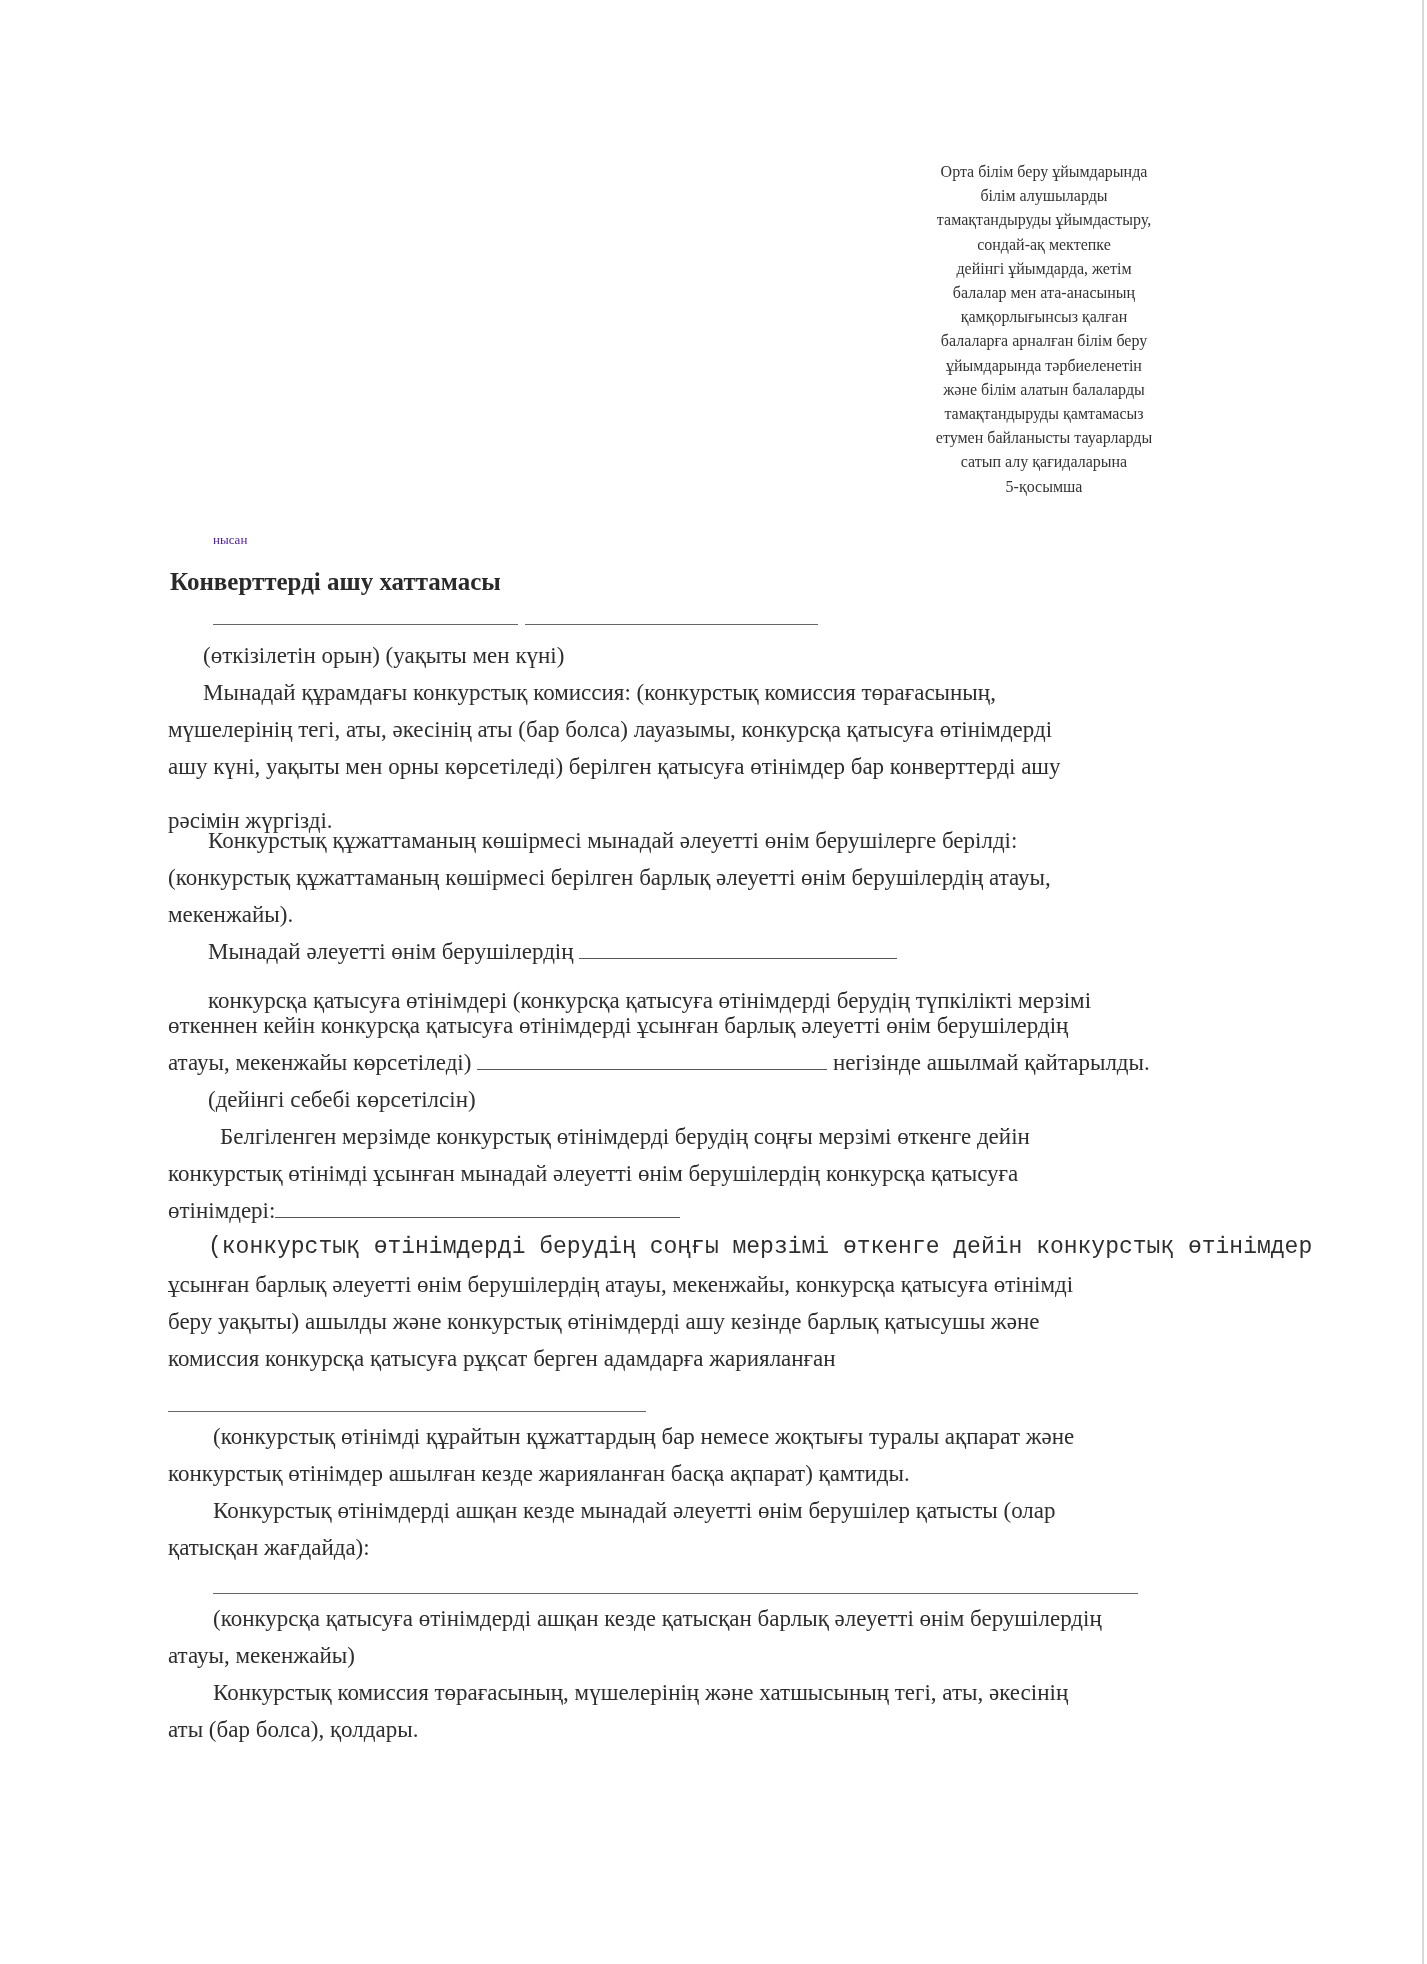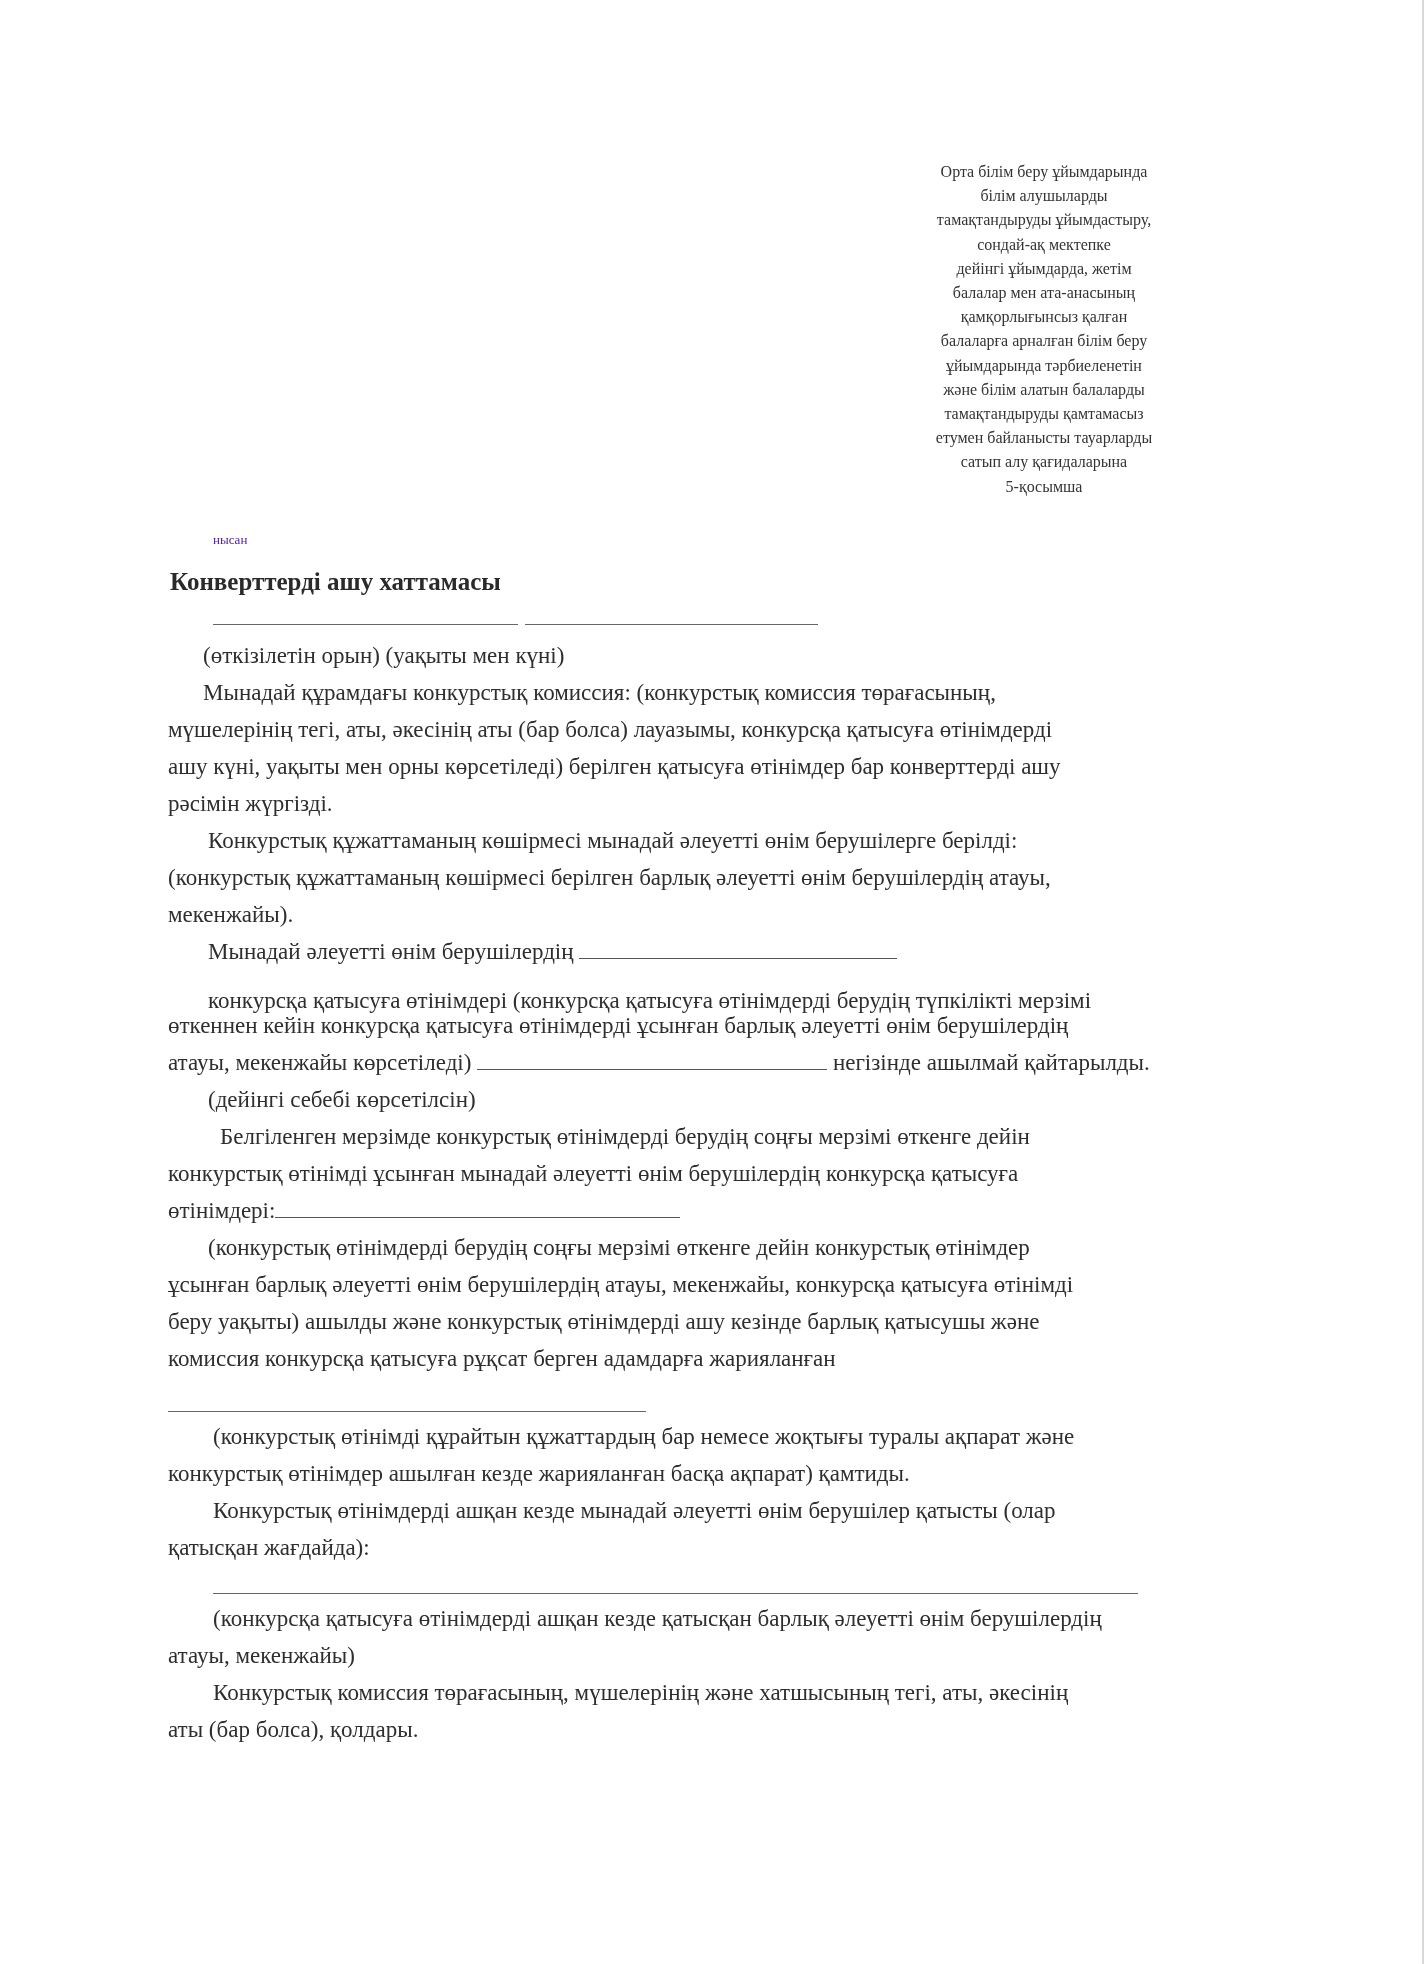--- a/index.html
+++ b/index.html
@@ -59,21 +59,21 @@
 
 <div class="body" style="top:0;">
 
   <div class="hr-blank" style="left:45px; top:624px; width:305px;"></div>
   <div class="hr-blank" style="left:357px; top:624px; width:293px;"></div>
   <div class="line" style="left:35px; top:637px;">(өткізілетін орын) (уақыты мен күні)</div>
 
   <div class="line" style="left:35px; top:674px;">Мынадай құрамдағы конкурстық комиссия: (конкурстық комиссия төрағасының,</div>
   <div class="line" style="left:0px; top:711px;">мүшелерінің тегі, аты, әкесінің аты (бар болса) лауазымы, конкурсқа қатысуға өтінімдерді</div>
   <div class="line" style="left:0px; top:748px;">ашу күні, уақыты мен орны көрсетіледі) берілген қатысуға өтінімдер бар конверттерді ашу</div>
-  <div class="line" style="left:0px; top:785px;">рәсімін жүргізді.</div>
+  <div class="line" style="left:0px; top:802px;">рәсімін жүргізді.</div>
 
   <div class="line" style="left:40px; top:822px;">Конкурстық құжаттаманың көшірмесі мынадай әлеуетті өнім берушілерге берілді:</div>
   <div class="line" style="left:0px; top:859px;">(конкурстық құжаттаманың көшірмесі берілген барлық әлеуетті өнім берушілердің атауы,</div>
   <div class="line" style="left:0px; top:896px;">мекенжайы).</div>
 
   <div class="line" style="left:40px; top:933px;">
     <span>Мынадай әлеуетті өнім берушілердің</span>
     <span class="blank" style="width:318px;"></span>
   </div>
   <div class="line" style="left:40px; top:982px;">конкурсқа қатысуға өтінімдері (конкурсқа қатысуға өтінімдерді берудің түпкілікті мерзімі</div>
@@ -84,21 +84,21 @@
     <span>негізінде ашылмай қайтарылды.</span>
   </div>
   <div class="line" style="left:40px; top:1081px;">(дейінгі себебі көрсетілсін)</div>
 
   <div class="line" style="left:52px; top:1118px;">Белгіленген мерзімде конкурстық өтінімдерді берудің соңғы мерзімі өткенге дейін</div>
   <div class="line" style="left:0px; top:1155px;">конкурстық өтінімді ұсынған мынадай әлеуетті өнім берушілердің конкурсқа қатысуға</div>
   <div class="line" style="left:0px; top:1192px;">
     <span>өтінімдері:</span><span class="blank" style="width:405px;"></span>
   </div>
 
-  <div class="line" style="left:40px; top:1229px;">(конкурстық өтінімдерді берудің соңғы мерзімі өткенге дейін конкурстық өтінімдер</div>
+  <div class="line" style="left:40px; top:1229px;font-family:Liberation Mono, monospace;">(конкурстық өтінімдерді берудің соңғы мерзімі өткенге дейін конкурстық өтінімдер</div>
   <div class="line" style="left:0px; top:1266px;">ұсынған барлық әлеуетті өнім берушілердің атауы, мекенжайы, конкурсқа қатысуға өтінімді</div>
   <div class="line" style="left:0px; top:1303px;">беру уақыты) ашылды және конкурстық өтінімдерді ашу кезінде барлық қатысушы және</div>
   <div class="line" style="left:0px; top:1340px;">комиссия конкурсқа қатысуға рұқсат берген адамдарға жарияланған</div>
 
   <div class="hr-blank" style="left:0px; top:1411px; width:478px;"></div>
 
   <div class="line" style="left:45px; top:1418px;">(конкурстық өтінімді құрайтын құжаттардың бар немесе жоқтығы туралы ақпарат және</div>
   <div class="line" style="left:0px; top:1455px;">конкурстық өтінімдер ашылған кезде жарияланған басқа ақпарат) қамтиды.</div>
 
   <div class="line" style="left:45px; top:1492px;">Конкурстық өтінімдерді ашқан кезде мынадай әлеуетті өнім берушілер қатысты (олар</div>

